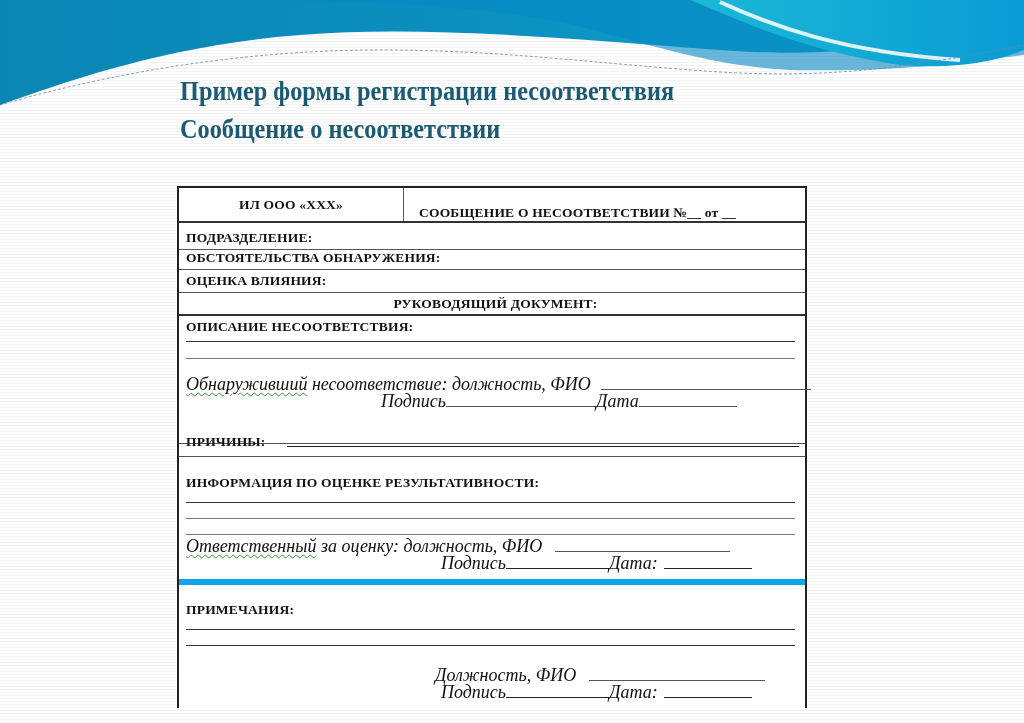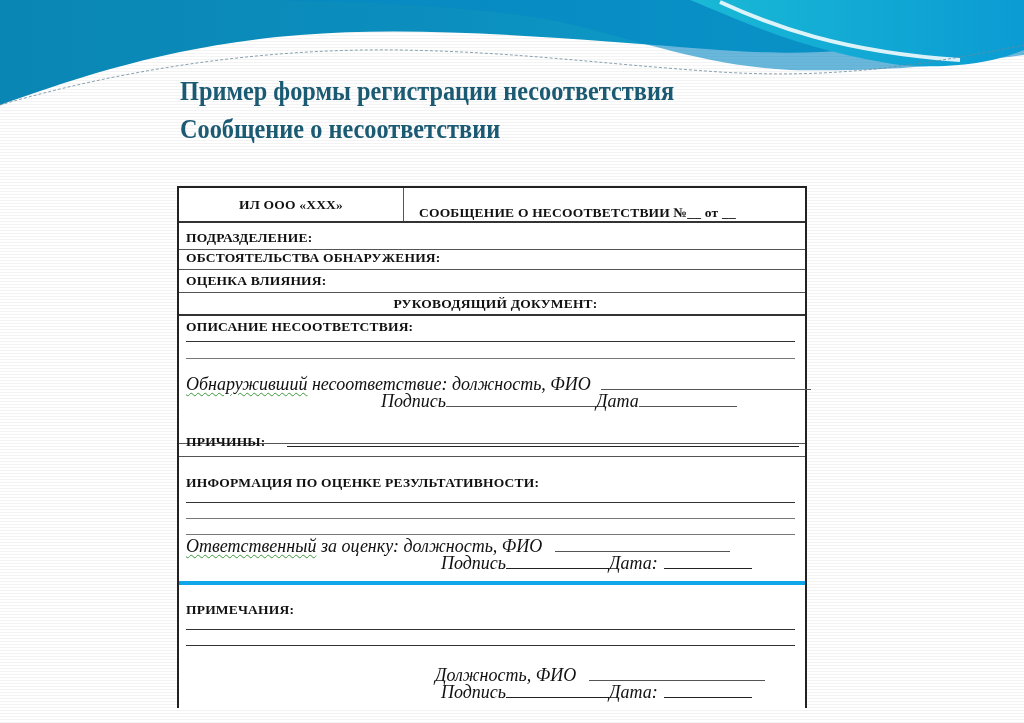--- a/index.html
+++ b/index.html
@@ -95,21 +95,21 @@
     <div class="ital" style="left:202px;top:75px;">
       <span>Подпись</span><span class="blank" style="width:150px;"></span><span>Дата</span><span class="blank" style="width:98px;"></span>
     </div>
   </div>
 
   <div class="row" style="top:236px;height:33px;">
     <span class="lbl" style="position:absolute;left:7px;top:10px;">ПРИЧИНЫ:</span>
     <div class="line" style="left:108px;top:22px;right:6px;border-bottom:1.5px solid #222;"></div>
   </div>
 
-  <div class="row" style="top:269px;height:128px;border-bottom:4px solid #0ea5e9;">
+  <div class="row" style="top:269px;height:128px;border-bottom:6px solid #0ea5e9;">
     <span class="lbl" style="position:absolute;left:7px;top:18px;">ИНФОРМАЦИЯ ПО ОЦЕНКЕ РЕЗУЛЬТАТИВНОСТИ:</span>
     <div class="line" style="top:45px;"></div>
     <div class="line thin" style="top:61px;"></div>
     <div class="line thin" style="top:77px;"></div>
     <div class="ital" style="left:7px;top:79px;">
       <span class="squig">Ответственный</span><span> за оценку: должность, ФИО</span>
       <span class="blank" style="width:175px;margin-left:8px;"></span>
     </div>
     <div class="ital" style="left:262px;top:96px;">
       <span>Подпись</span><span class="blank bold" style="width:103px;"></span><span>Дата:</span><span class="blank bold" style="width:88px;margin-left:6px;"></span>

